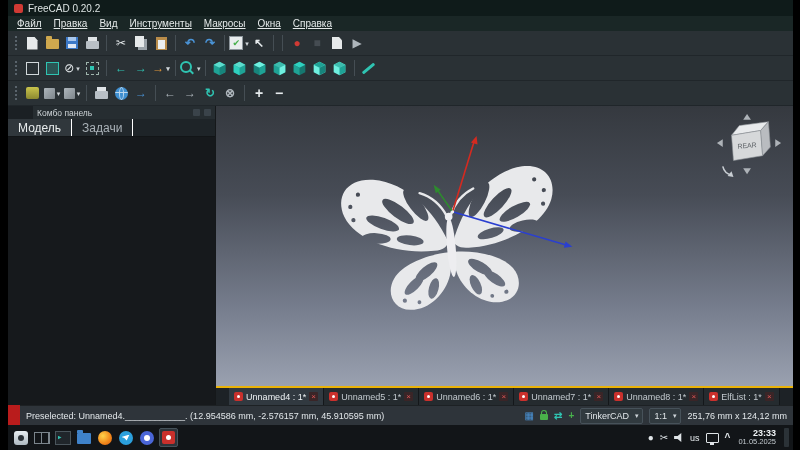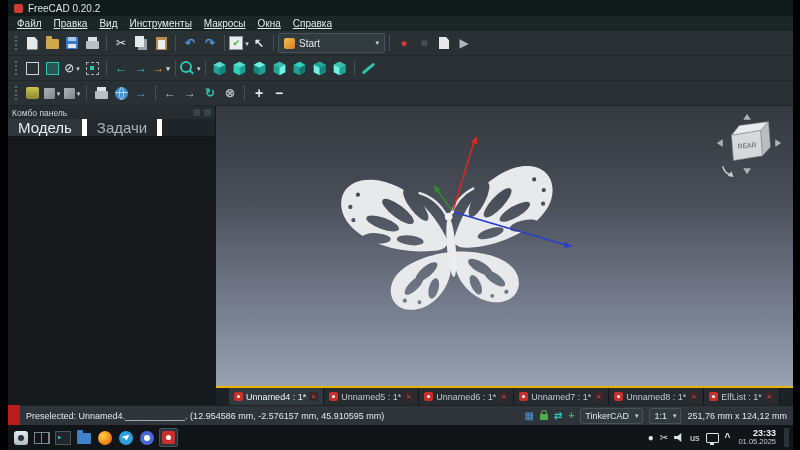--- a/index.html
+++ b/index.html
@@ -47,25 +47,25 @@
   .ic-ruler{width:15px;height:3px;background:#2fc4b2;transform:rotate(-40deg);border-radius:1px;}
   .ic-olive{width:13px;height:12px;border-radius:2px;background:linear-gradient(#c9c44c,#8c8930);}
   .ic-gcube{width:11px;height:11px;background:linear-gradient(135deg,#aeb6bc,#7d858b);border-radius:1px;}
   .ic-globe{width:13px;height:13px;border-radius:50%;background:#3f8fd0;position:relative;overflow:hidden;}
   .ic-globe::before{content:"";position:absolute;left:4px;top:0;width:5px;height:13px;border:1px solid #bcd7ee;border-radius:50%;box-sizing:border-box;}
   .ic-globe::after{content:"";position:absolute;left:0;top:5.5px;width:13px;height:1px;background:#bcd7ee;}
   svg.cube{width:15px;height:15px;display:block;}
   
   #content{flex:1;display:flex;min-height:0;}
   #leftpanel{width:207px;flex:none;display:flex;flex-direction:column;background:#1b2024;border-right:1px solid #15181a;}
-  .panel-title{height:13px;background:#262d31;font-size:8.5px;color:#cdd3d6;display:flex;align-items:center;padding:0 4px;gap:4px;}
+  .panel-title{height:13px;background:#262d31;font-size:8.5px;color:#cdd3d6;display:flex;align-items:center;padding:0 4px;gap:4px;margin-left:25px;}
   .panel-title .sp{flex:1}
   .mini-sq{width:7px;height:7px;background:#3a434a;border-radius:1px;}
   .panel-tabs{height:17px;display:flex;background:#1e2428;border-bottom:1px solid #121517;}
-  .ptab{padding:0 10px;font-size:15px;display:flex;align-items:center;color:#aab2b8;background:#22282c;border-right:5px solid #ffffff;}
+  .ptab{padding:0 10px;font-size:12px;display:flex;align-items:center;color:#aab2b8;background:#22282c;border-right:1px solid #ffffff;}
   .ptab.active{background:#30373c;color:#e8eced;}
   .tree{flex:1;background:#16191c;}
   #rightcol{flex:1;display:flex;flex-direction:column;min-width:0;}
   
   #viewport{flex:1;position:relative;background:linear-gradient(180deg,#35393f 0%,#474c56 32%,#767d8d 72%,#9aa1b0 100%);overflow:hidden;}
   #butterfly{position:absolute;left:110px;top:46px;}
   #axes{position:absolute;inset:0;}
   #navcube{position:absolute;right:10px;top:6px;width:68px;height:68px;}
   
   #doctabs{height:17px;background:#1d2226;border-top:2px solid #eab308;display:flex;align-items:stretch;overflow:hidden;flex:none;justify-content:center;}
@@ -167,25 +167,20 @@
       <span class="tbtn">
         <span class="ic-box">
             <span class="c-green">✔</span>
           </span>
         <span class="dd">▾</span>
       </span>
       <span class="tbtn c-white bold">
           <span>↖</span>
         </span>
       <span class="sep"></span>
-      <span class="combo" style="width:95px">
-        <span class="ic-wb"></span>
-        <span style="flex:1">Start</span>
-        <span class="dd">▾</span>
-      </span>
       <span class="sep"></span>
       <span class="tbtn c-red">
           <span>●</span>
         </span>
       <span class="tbtn c-dark">
           <span>■</span>
         </span>
       <span class="tbtn">
           <span class="ic-page ic-page--sm"></span>
         </span>

